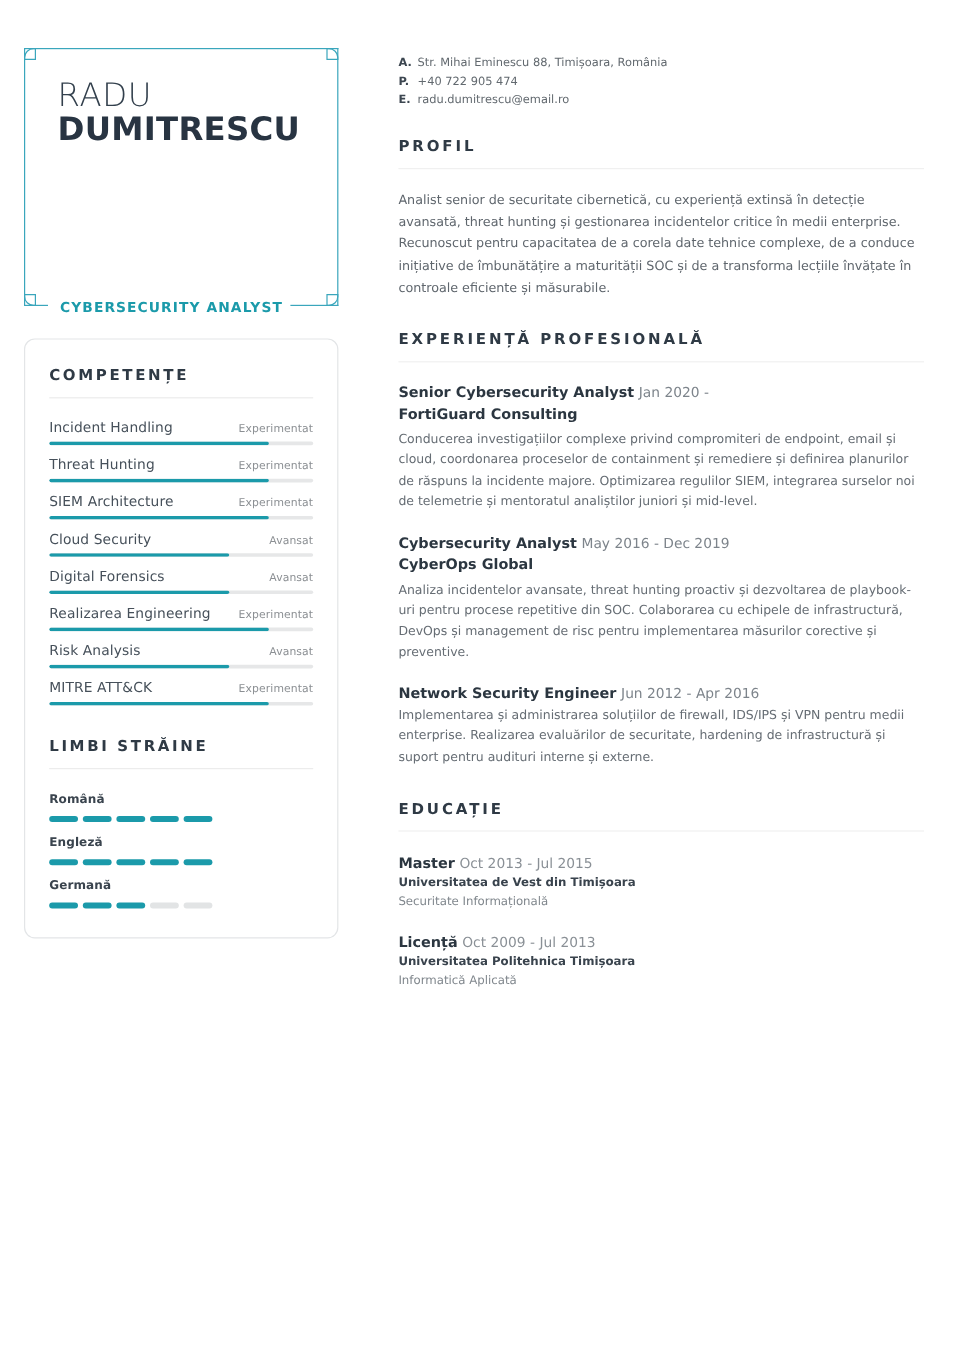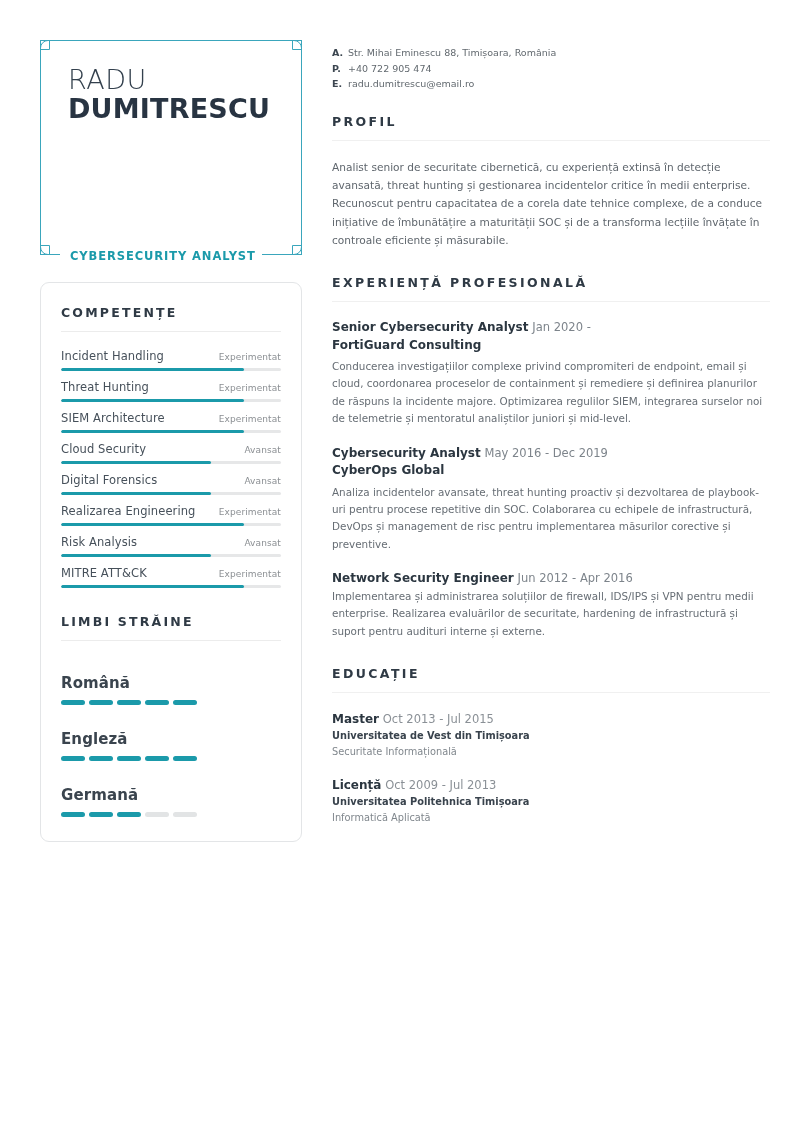--- a/index.html
+++ b/index.html
@@ -17,21 +17,21 @@
   .page {
     position: relative;
     width: 804px;
     height: 1137px;
     padding: 0;
   }
 
   
   .left-col {
     position: absolute;
-    left: 40px;
+    left: 20px;
     top: 40px;
     width: 262px;
   }
 
   
   .name-card {
     position: relative;
     height: 215px;
   }
   .name-card .brd-top {
@@ -150,26 +150,25 @@
     position: absolute;
     left: 0; top: 0; bottom: 0;
     background: #1b9aaa;
     border-radius: 2px;
   }
 
   
   .lang-block { margin-top: 26px; }
   .lang-row { padding-top: 12px; }
   .lang-name {
-    font-size: 15px;
+    font-size: 10px;
     font-weight: 700;
     color: #3a444e;
     padding-bottom: 8px;
     letter-spacing: 0.1px;
-    margin-top: 13px;
   }
   .lang-dots {
     display: flex;
     gap: 4px;
   }
   .lang-seg {
     width: 24px;
     height: 5px;
     border-radius: 3px;
     background: #e2e4e5;

